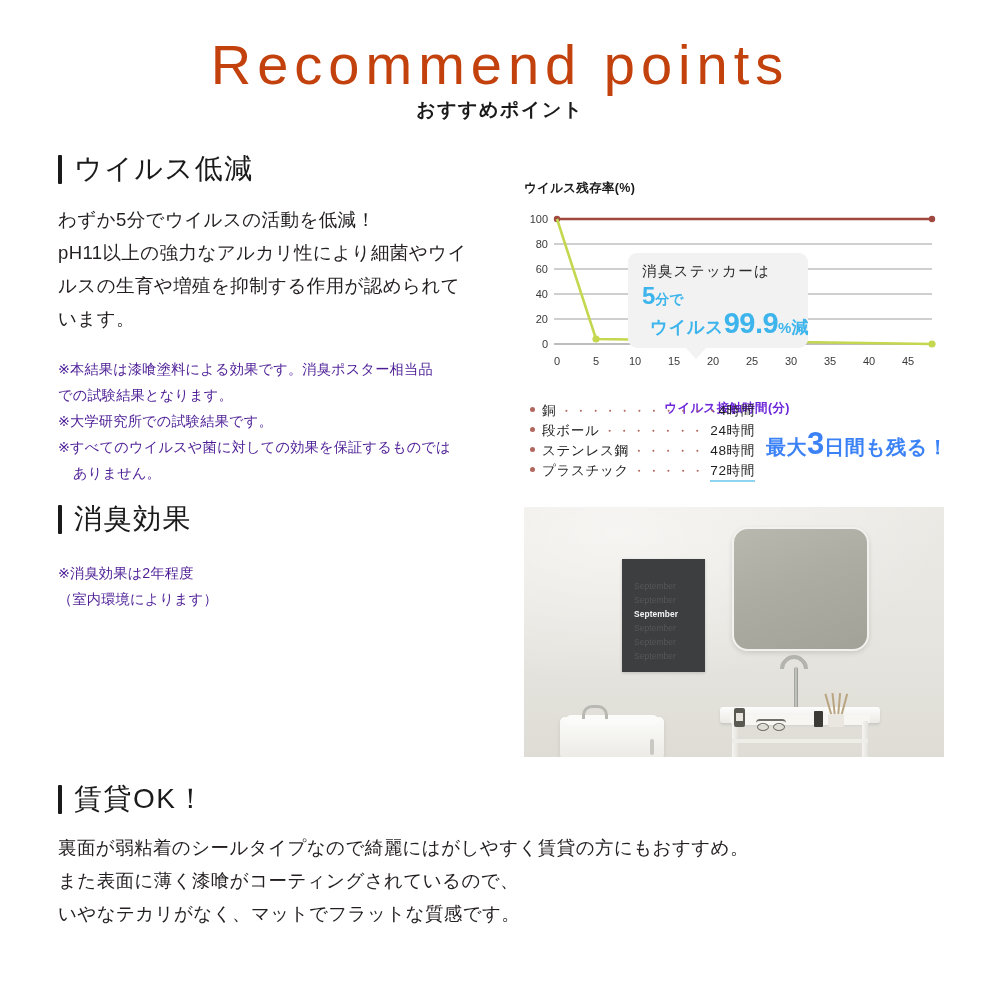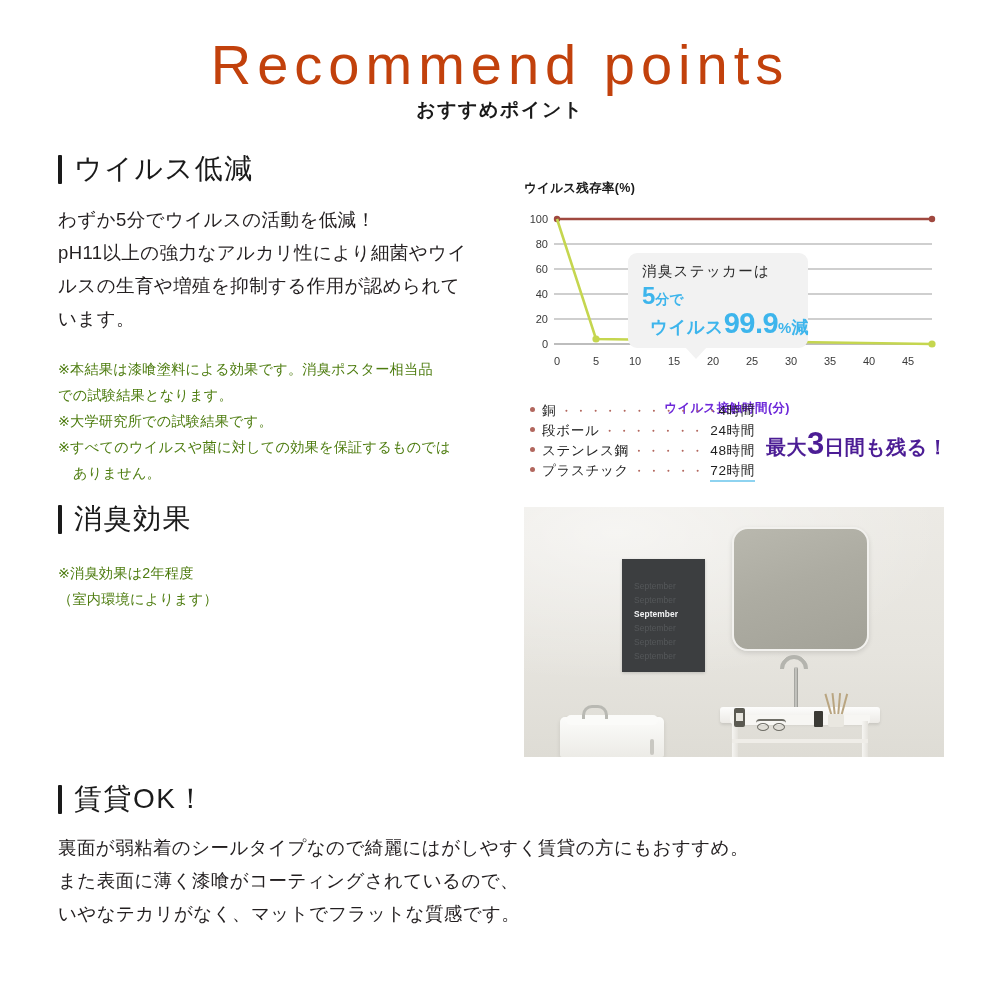--- a/index.html
+++ b/index.html
@@ -51,21 +51,21 @@
   .body-text {
     font-size: 18.5px;
     line-height: 1.78;
     letter-spacing: 0.4px;
     color: #231f20;
   }
   .note-text {
     font-size: 14.2px;
     line-height: 1.84;
     letter-spacing: 0.2px;
-    color: #4d7c0f;
+    color: #4c1d95;
   }
   .note-indent { padding-left: 15px; display: block; }
 
   
   #sec-virus      { position: absolute; left: 58px; top: 150px;  width: 452px; }
   #sec-virus .sec-body { margin-top: 16px; }
   #sec-virus .sec-note { margin-top: 20px; }
 
   #sec-deodor     { position: absolute; left: 58px; top: 500px;  width: 452px; }
   #sec-deodor .sec-body { margin-top: 14px; }
@@ -172,21 +172,21 @@
   .legend-val { flex: 0 0 auto; font-size: 13.6px; }
   .legend-row.highlight .legend-val {
     border-bottom: 2.5px solid #8ed3f0;
     padding-bottom: 0px;
   }
 
   #legend-banner {
     position: absolute;
     left: 766px;
     top: 428px;
-    color: #4c1d95;
+    color: #3b82f6;
     white-space: nowrap;
     line-height: 1;
   }
   #legend-banner .t  { font-size: 20px; font-weight: 700; letter-spacing: 0.5px; }
   #legend-banner .n  { font-size: 31px; font-weight: 700; }
 
   
   #photo {
     position: absolute;
     left: 524px;

